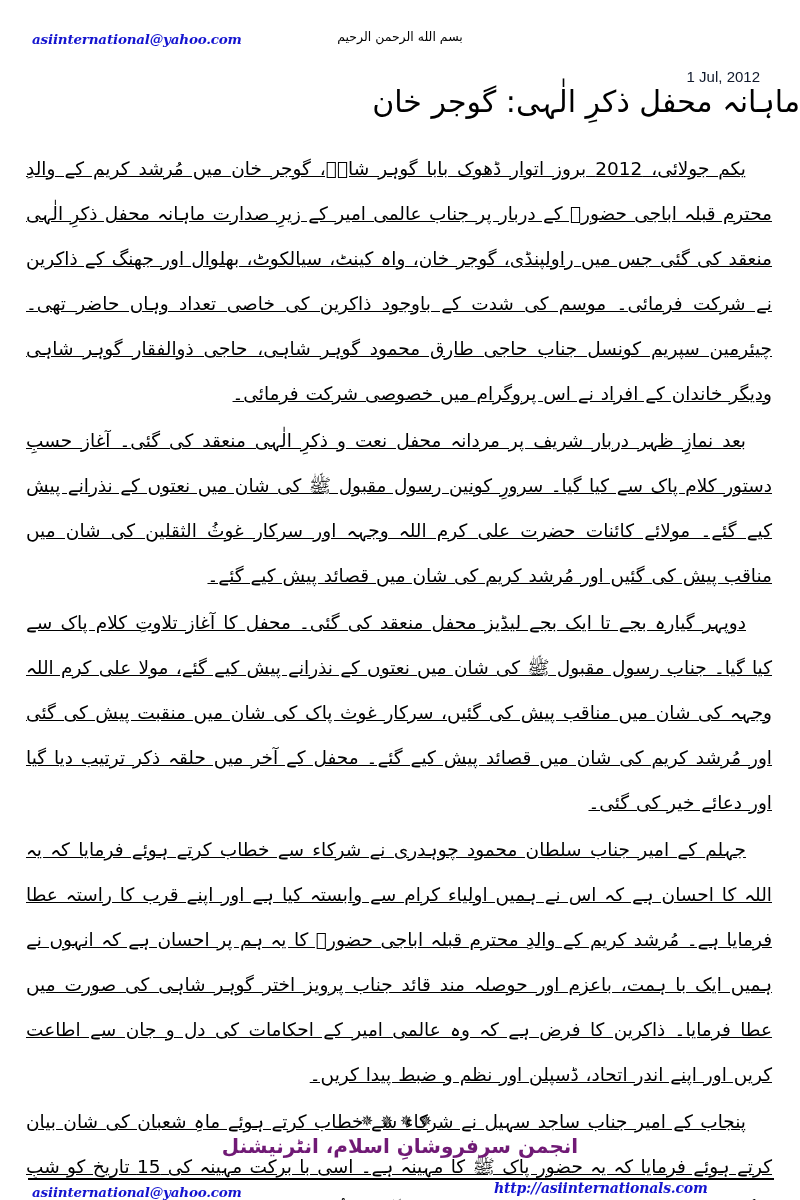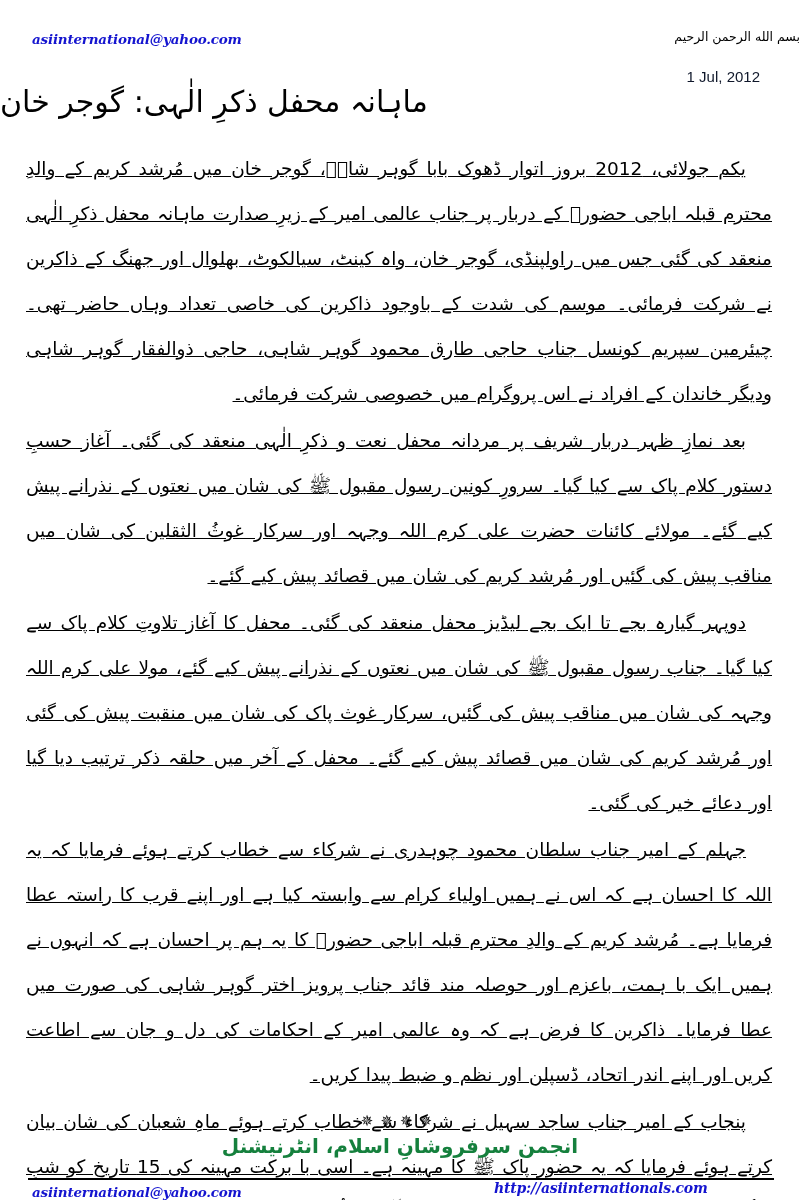--- a/index.html
+++ b/index.html
@@ -45,20 +45,21 @@
     letter-spacing: -0.2px;
     color: #1414cf;
     white-space: nowrap;
   }
 
   .hdr-bismillah {
     position: absolute;
     top: 2px;
     left: 0;
     right: 0;
+    text-align: center;
     direction: rtl;
     font-family: "DejaVu Sans", sans-serif;
     font-size: 12.5px;
     line-height: 1.15;
     color: #000;
     white-space: nowrap;
   }
 
   .hdr-date {
     position: absolute;
@@ -70,21 +71,21 @@
     font-weight: 400;
     color: #0f172a;
     white-space: nowrap;
   }
 
   .hdr-title {
     position: absolute;
     top: 34px;
     left: 0;
     right: 0;
-    text-align: left;
+    text-align: right;
     direction: rtl;
     font-family: "DejaVu Sans", sans-serif;
     font-size: 30px;
     font-weight: 400;
     line-height: 1.35;
     color: #000;
     white-space: nowrap;
   }
 
   
@@ -127,21 +128,21 @@
   .org-name {
     position: absolute;
     top: 1106px;
     left: 0;
     right: 0;
     text-align: center;
     direction: rtl;
     font-family: "DejaVu Sans", sans-serif;
     font-size: 20px;
     font-weight: 700;
-    color: #15803d;
+    color: #701a75;
     white-space: nowrap;
   }
 
   .footer-rule {
     position: absolute;
     top: 1150px;
     left: 28px;
     right: 26px;
     height: 0;
     border: 0;

